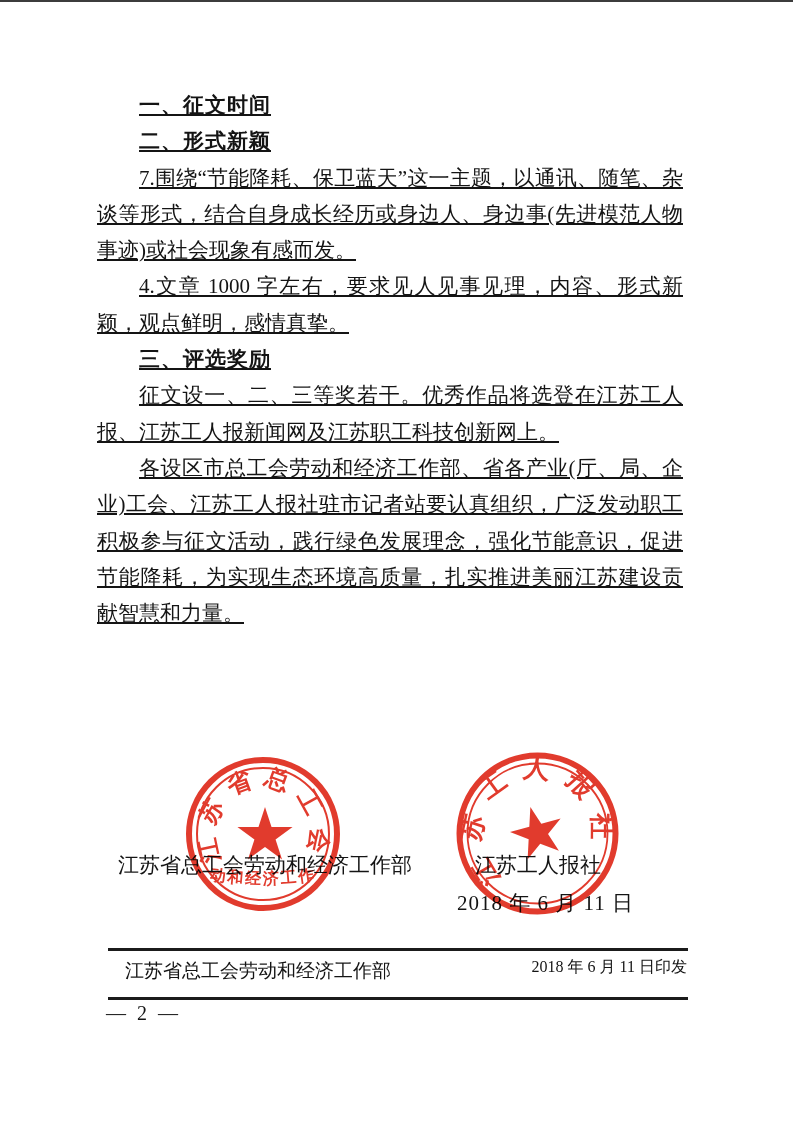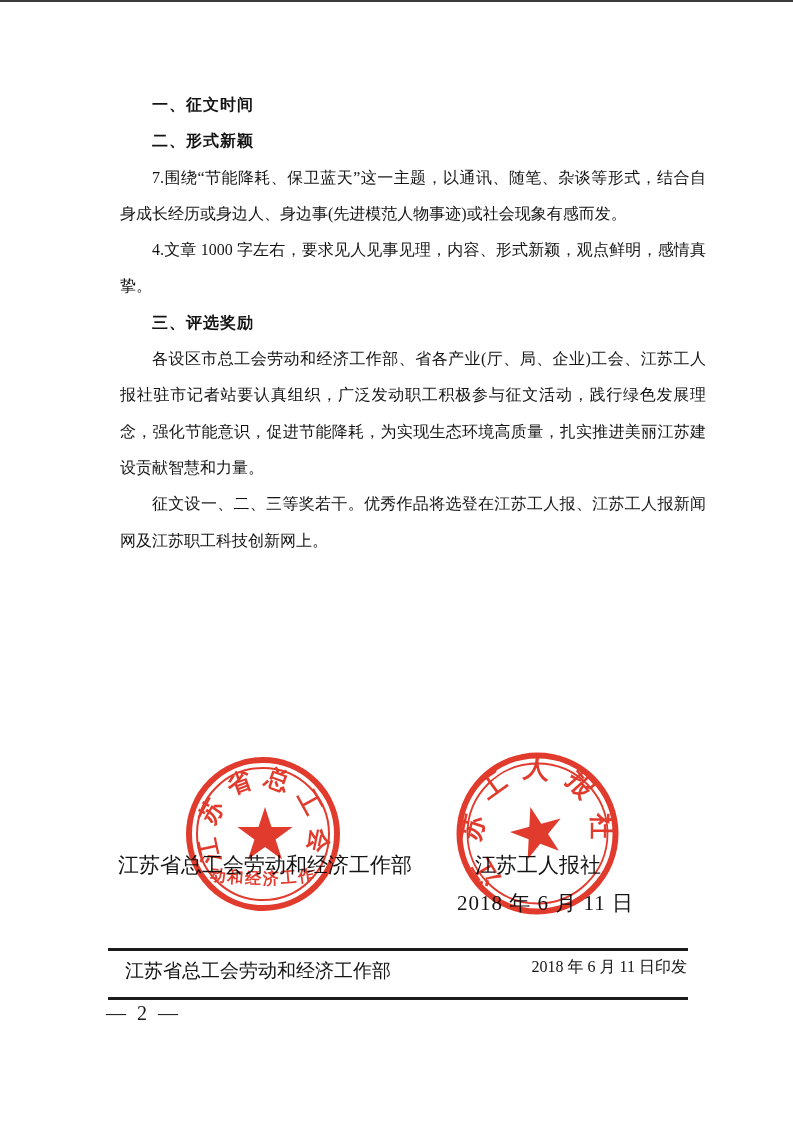--- a/index.html
+++ b/index.html
@@ -3,22 +3,22 @@
 <meta charset="utf-8">
 <style>
   html,body { margin:0; padding:0; background:#ffffff; }
   .page {
     position:relative; width:793px; height:1122px; background:#ffffff;
     overflow:hidden; font-family:"Liberation Serif","DejaVu Serif",serif;
     color:#141414;
   }
   .scan-edge { position:absolute; top:0; left:0; width:793px; height:2px; background:#3c3c3c; }
   .content {
-    position:absolute; left:120px; top:87px; width:586px;
-    font-size:16px; line-height:36.3px; text-align:justify;
+    position:absolute; left:97px; top:87px; width:586px;
+    font-size:21px; line-height:36.3px; text-align:justify;text-decoration:underline;
   }
   .block { margin:0; text-indent:2em; }
   .block.heading {
     font-family:"DejaVu Sans","Liberation Sans",sans-serif;
     font-weight:bold; letter-spacing:1px; text-align:left;
   }
   .sig { position:absolute; font-size:21px; white-space:nowrap; }
   .sig-left  { left:118px; top:851px; }
   .sig-right { left:475px; top:851px; }
   .sig-date  { left:457px; top:889px; letter-spacing:1px; }
@@ -39,22 +39,22 @@
 <div class="page">
 
   <div class="scan-edge"></div>
 
   <div class="content">
     <p class="block heading">一、征文时间</p>
     <p class="block heading">二、形式新颖</p>
     <p class="block paragraph">7.围绕“节能降耗、保卫蓝天”这一主题，以通讯、随笔、杂谈等形式，结合自身成长经历或身边人、身边事(先进模范人物事迹)或社会现象有感而发。</p>
     <p class="block paragraph">4.文章 1000 字左右，要求见人见事见理，内容、形式新颖，观点鲜明，感情真挚。</p>
     <p class="block heading">三、评选奖励</p>
+    <p class="block paragraph">征文设一、二、三等奖若干。优秀作品将选登在江苏工人报、江苏工人报新闻网及江苏职工科技创新网上。</p>
     <p class="block paragraph">各设区市总工会劳动和经济工作部、省各产业(厅、局、企业)工会、江苏工人报社驻市记者站要认真组织，广泛发动职工积极参与征文活动，践行绿色发展理念，强化节能意识，促进节能降耗，为实现生态环境高质量，扎实推进美丽江苏建设贡献智慧和力量。</p>
-    <p class="block paragraph">征文设一、二、三等奖若干。优秀作品将选登在江苏工人报、江苏工人报新闻网及江苏职工科技创新网上。</p>
   </div>
 
   <div class="sig sig-left">江苏省总工会劳动和经济工作部</div>
   <div class="sig sig-right">江苏工人报社</div>
   <div class="sig sig-date">2018 年 6 月 11 日</div>
 
   <svg class="stamp stamp-left" width="170" height="170" viewBox="-85 -85 170 170">
     <defs>
       <path id="arcL" d="M -41.57 24 A 48 48 0 1 1 41.57 24" fill="none"></path>
       <path id="arcLb" d="M -62 44 Q 0 56 62 44" fill="none"></path>

